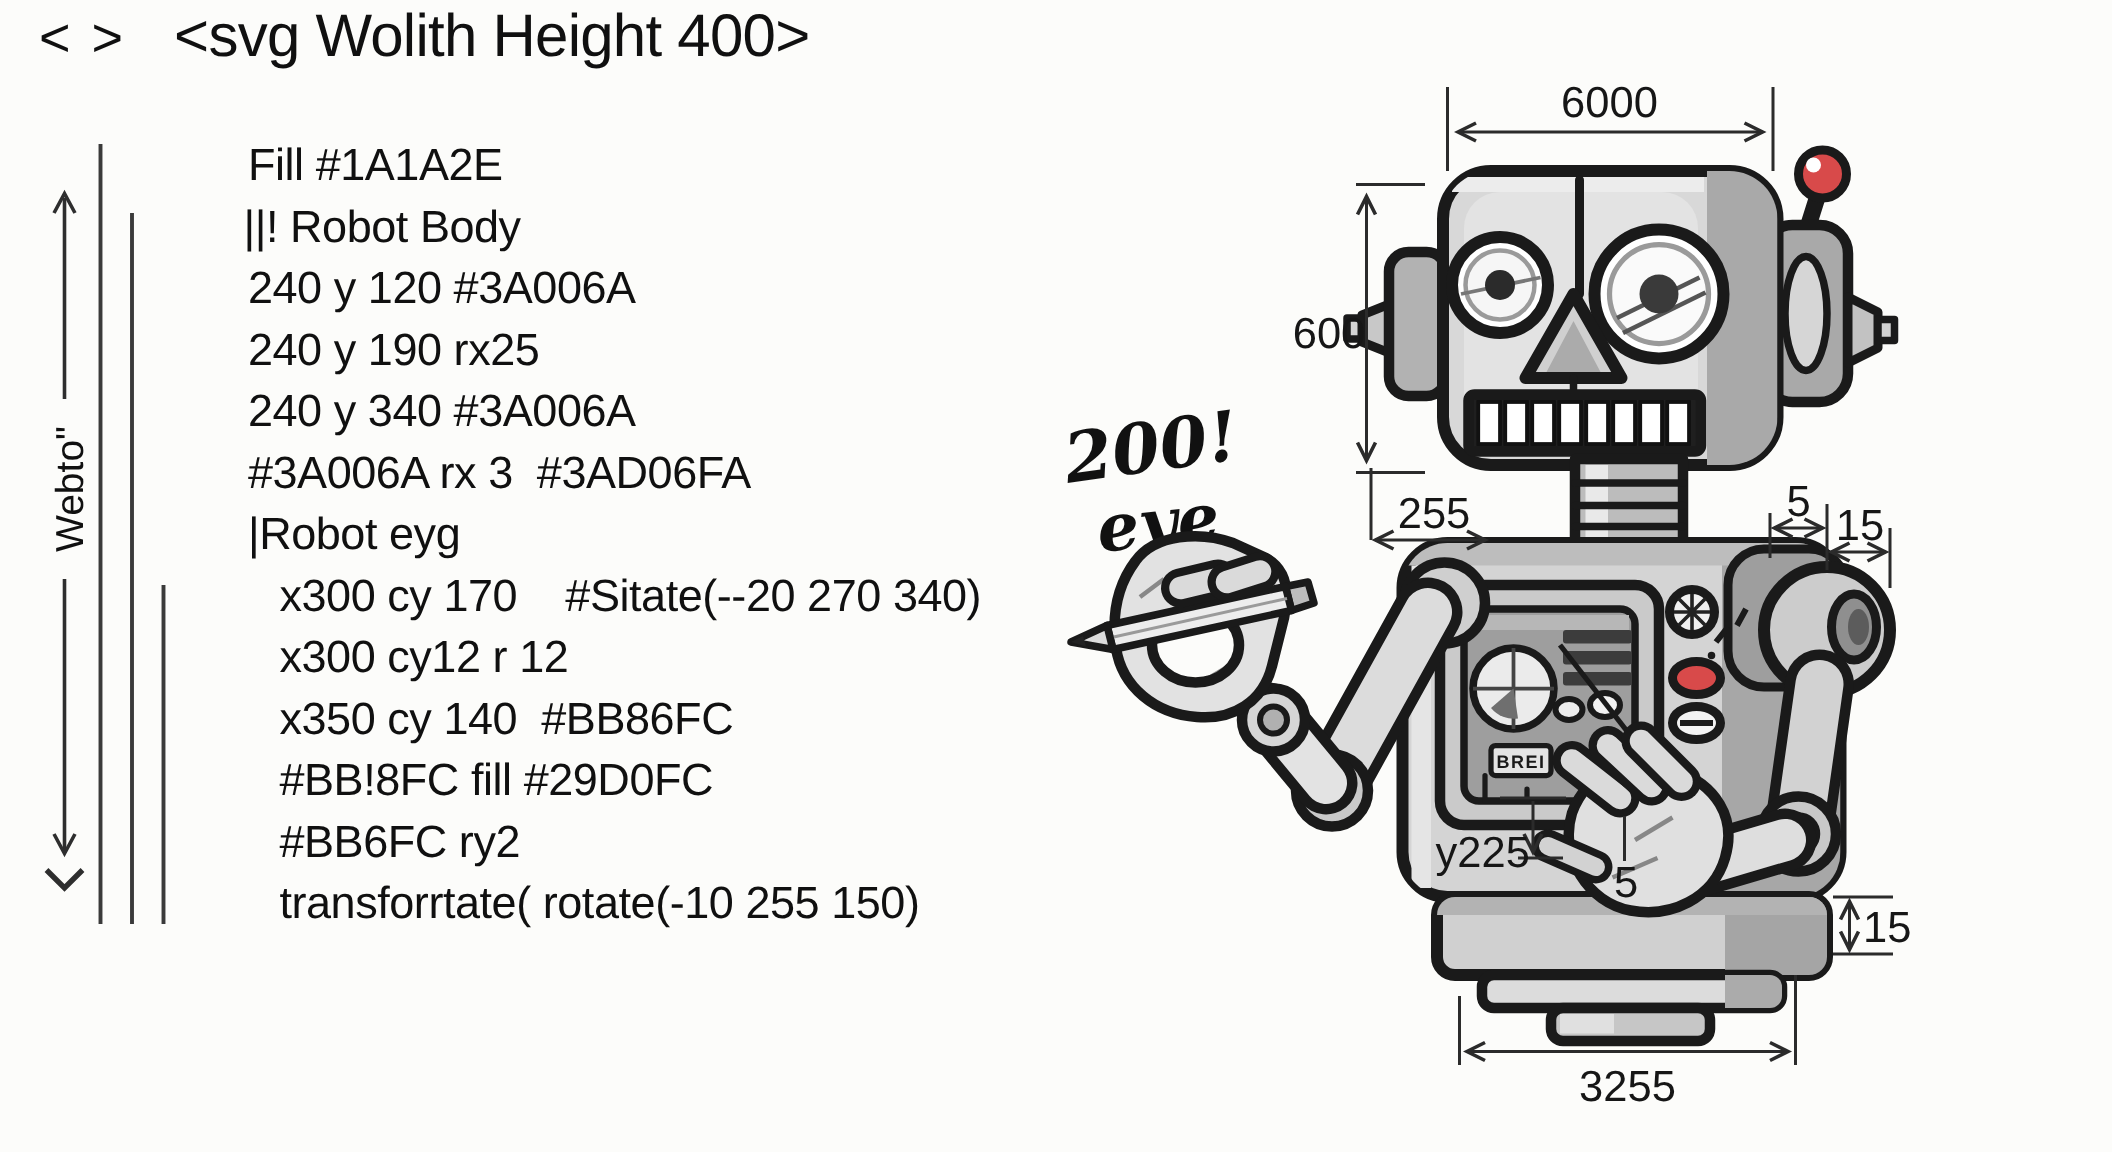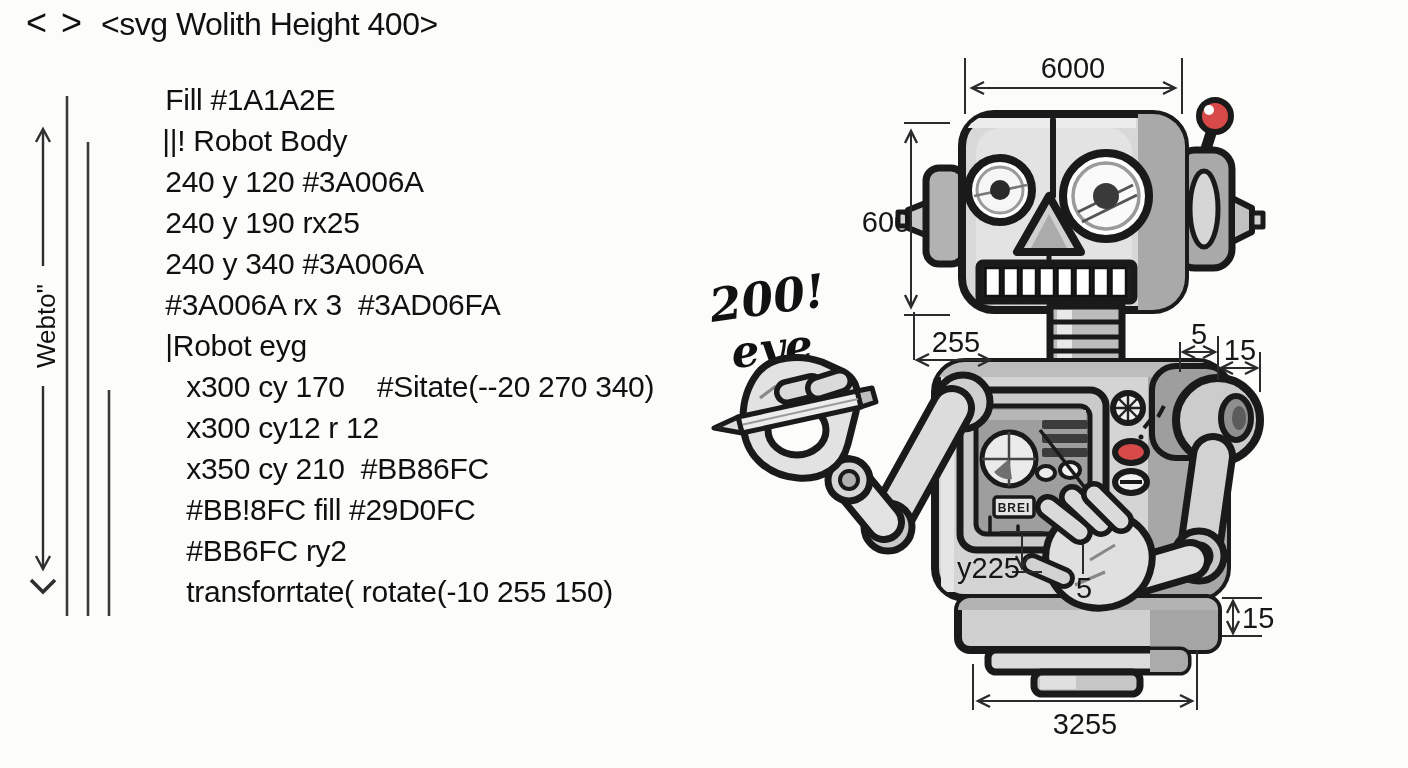--- a/index.html
+++ b/index.html
@@ -5,22 +5,22 @@
   html,body{margin:0;padding:0;}
   body{
     width:1408px;height:768px;position:relative;overflow:hidden;
     background:#fcfcfa;color:#101010;
     font-family:"Liberation Sans",sans-serif;
   }
   
   .code-panel{position:absolute;left:0;top:0;width:680px;height:768px;}
   .code-top{position:absolute;left:26px;top:2px;display:flex;align-items:baseline;white-space:pre;}
   .nav-chev{font-size:36px;font-weight:400;margin-right:14px;letter-spacing:0;}
-  .code-title{font-size:32px;font-weight:400;letter-spacing:-0.5px;margin-left:5px;}
-  .code-lines{position:absolute;left:0;top:38px;width:680px;}
+  .code-title{font-size:40px;font-weight:400;letter-spacing:-0.5px;margin-left:20px;}
+  .code-lines{position:absolute;left:0;top:49px;width:680px;}
   .code-line{height:41px;line-height:41px;font-size:30px;letter-spacing:-0.3px;white-space:pre;}
   .ind1{padding-left:98px;}
   .ind2{padding-left:101px;}
   .ind3{padding-left:122px;}
   .gutter-svg{position:absolute;left:0;top:0;}
   .vlabel{
     position:absolute;left:-14px;top:310px;width:120px;height:32px;
     text-align:center;font-size:26px;letter-spacing:0;
     transform:rotate(-90deg);background:#fcfcfa;line-height:32px;
   }
@@ -101,21 +101,21 @@
 
       <div class="code-line ind3">
         <span>x300 cy 170    #Sitate(--20 270 340)</span>
       </div>
 
       <div class="code-line ind3">
         <span>x300 cy12 r 12</span>
       </div>
 
       <div class="code-line ind3">
-        <span>x350 cy 210  #BB86FC</span>
+        <span>x350 cy 140  #BB86FC</span>
       </div>
 
       <div class="code-line ind3">
         <span>#BB!8FC fill #29D0FC</span>
       </div>
 
       <div class="code-line ind3">
         <span>#BB6FC ry2</span>
       </div>
 

